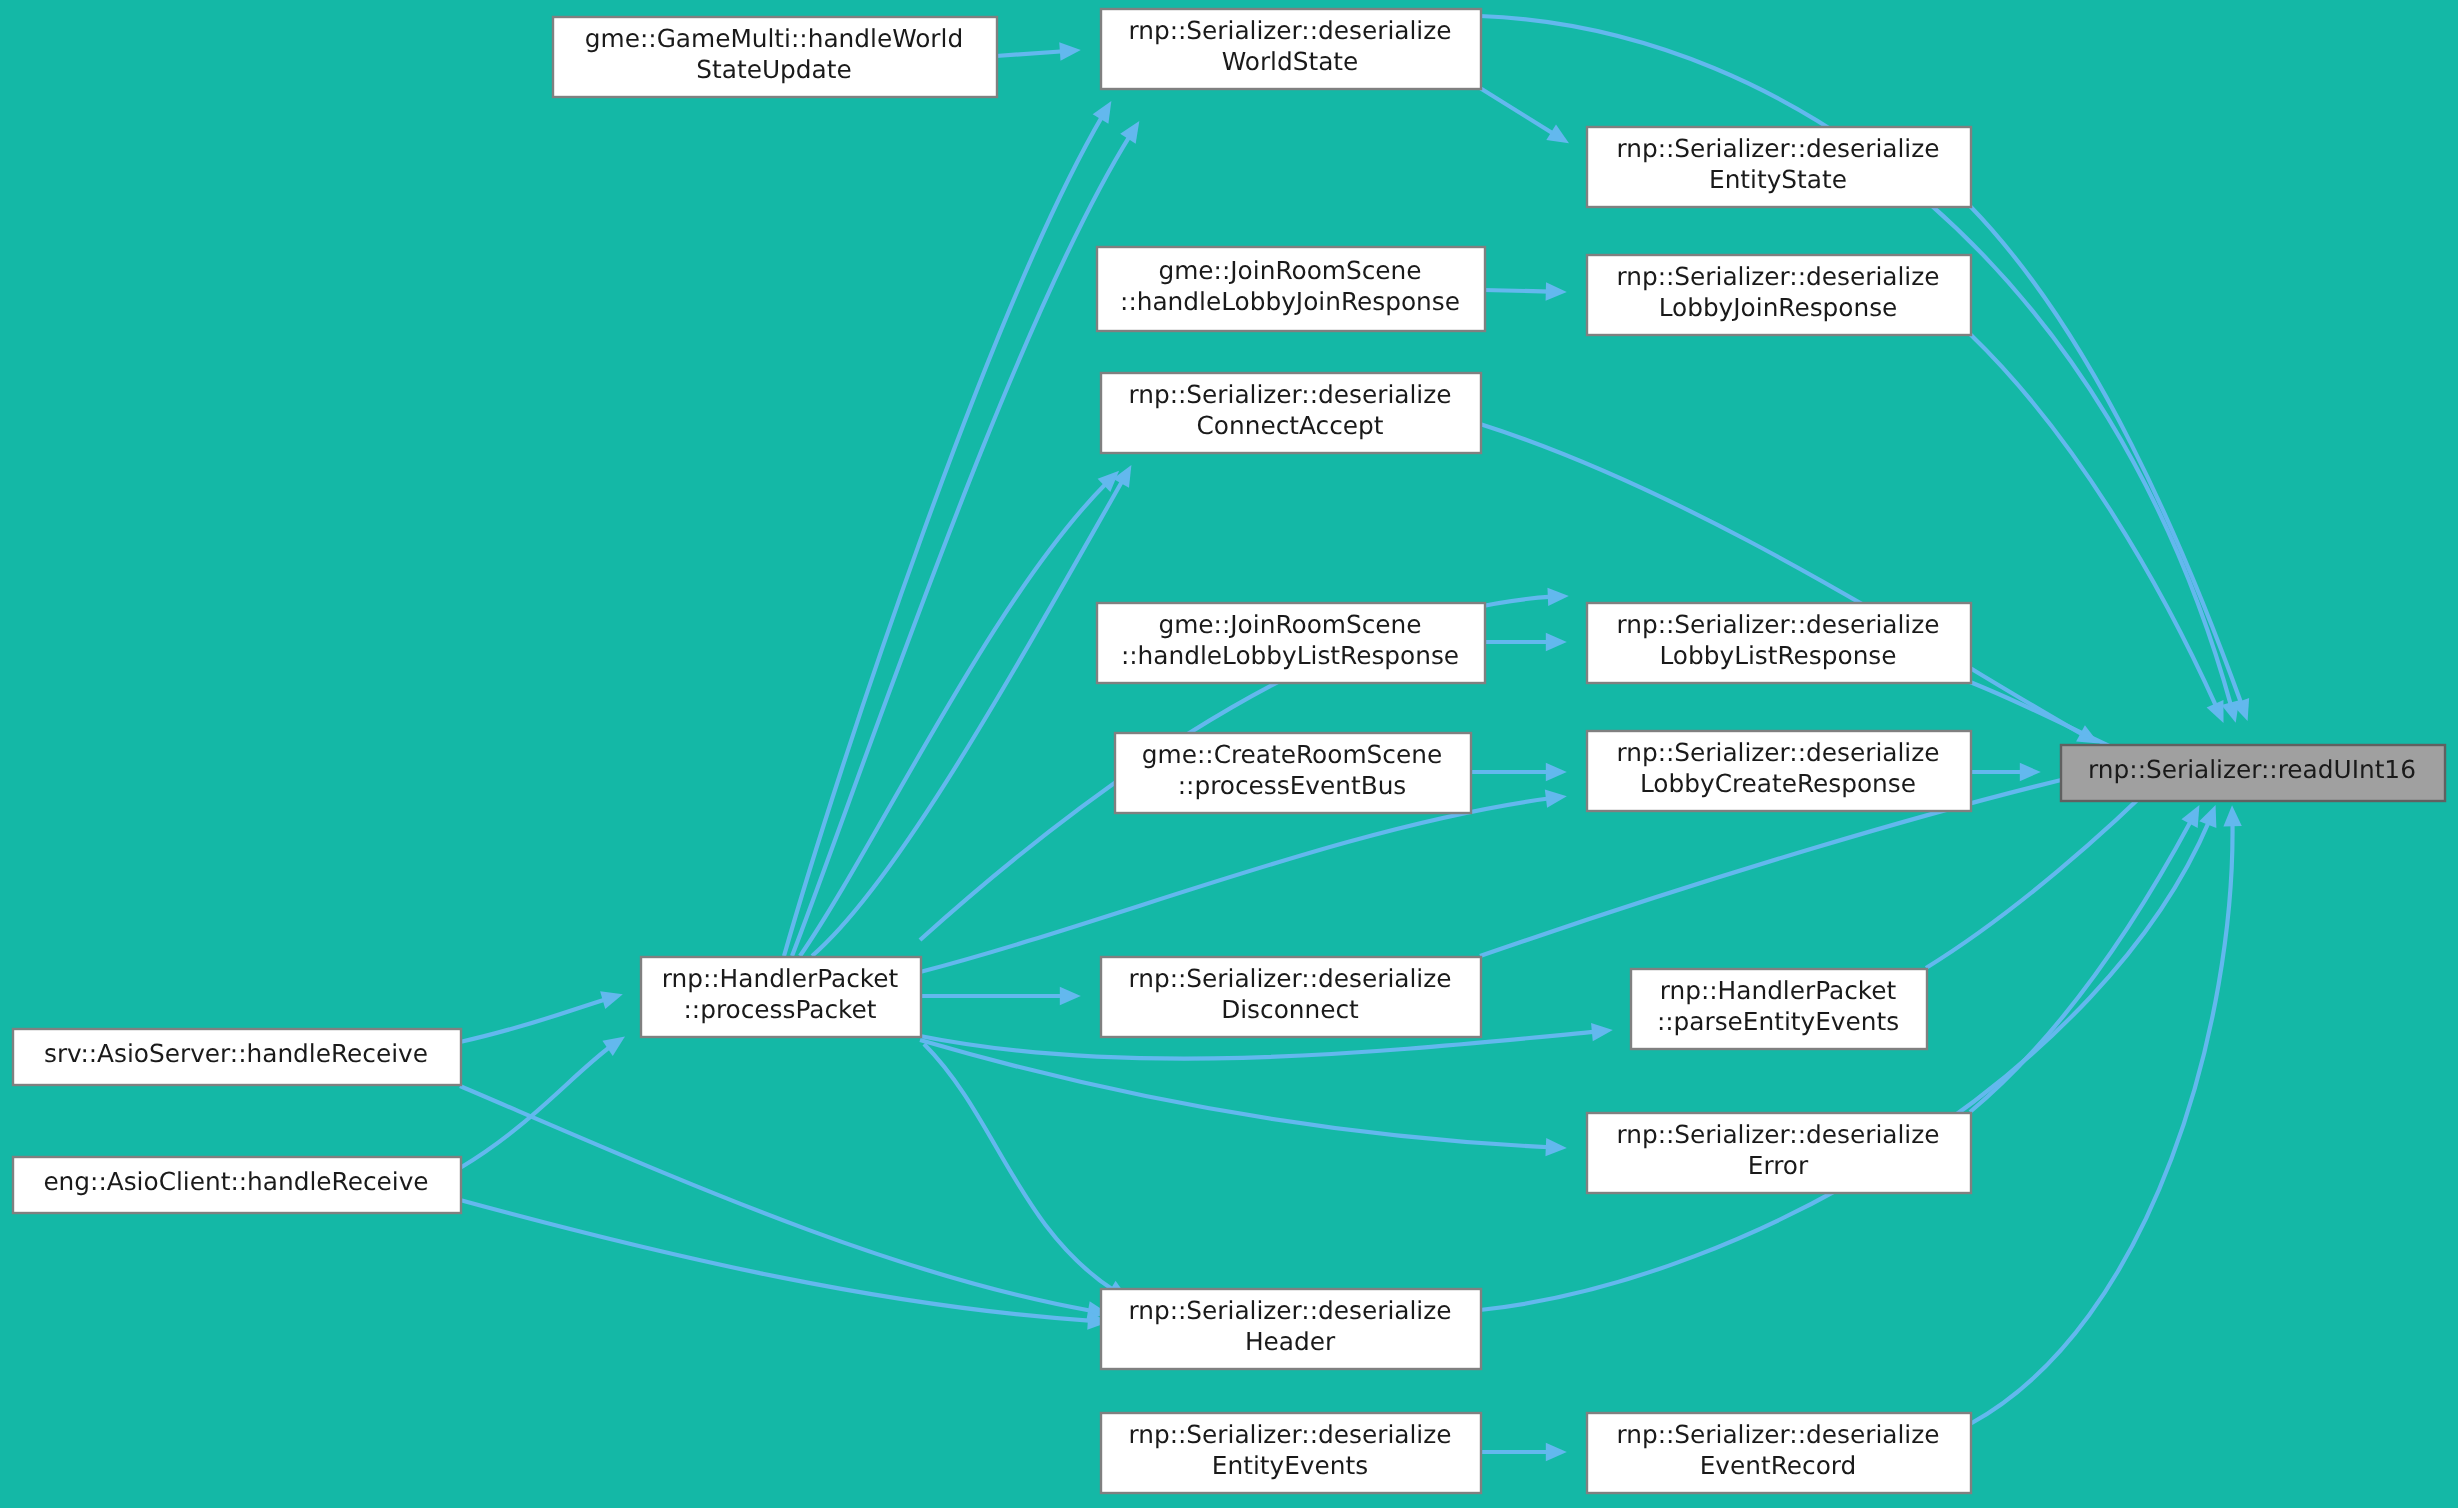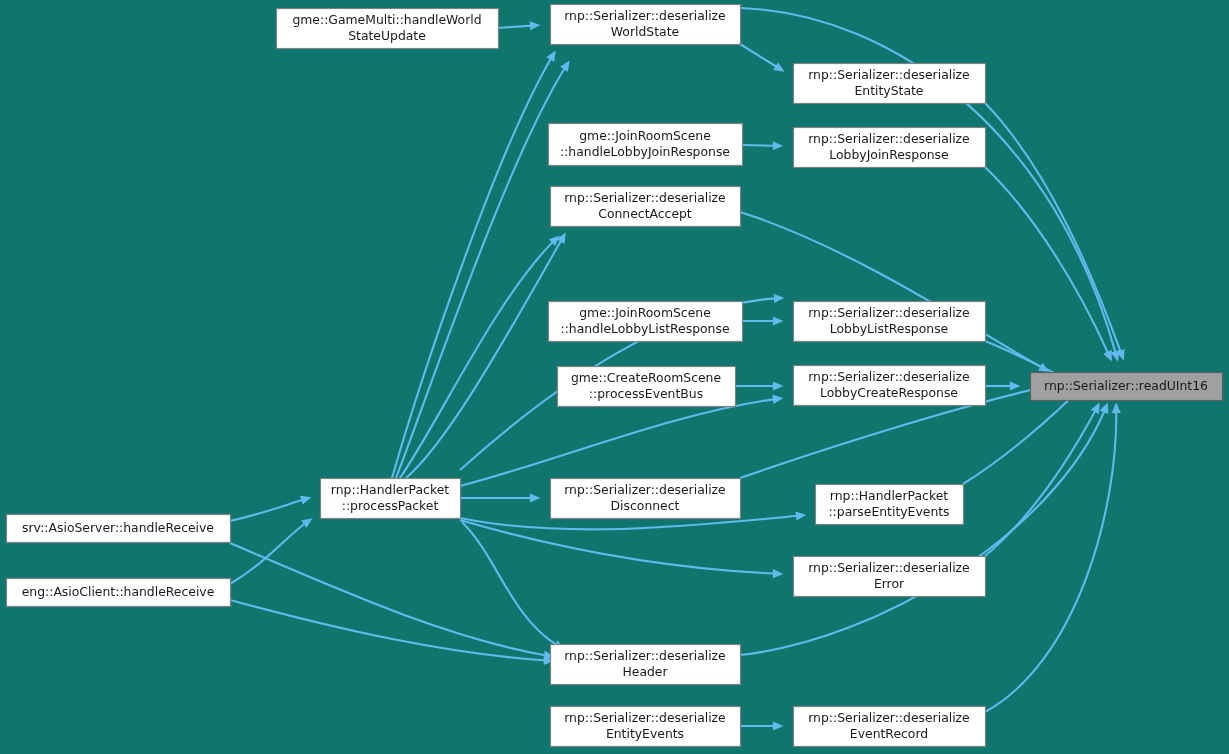--- a/index.html
+++ b/index.html
@@ -4,21 +4,21 @@
 <style>
   html, body {
     margin: 0;
     padding: 0;
     background: #000000;
   }
   #canvas-root {
     position: relative;
     width: 1229px;
     height: 754px;
-    background: #0f766e;
+    background: #14b8a6;
     overflow: hidden;
     font-family: "DejaVu Sans", sans-serif;
   }
   svg#graph {
     position: absolute;
     left: 0;
     top: 0;
     width: 1229px;
     height: 754px;
     display: block;

